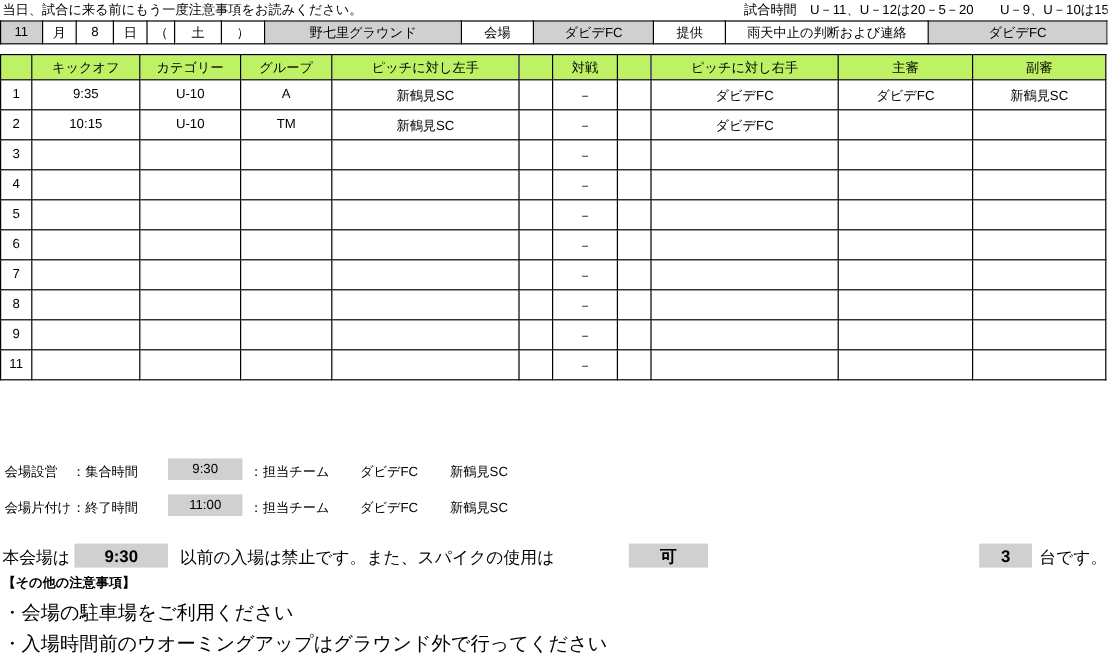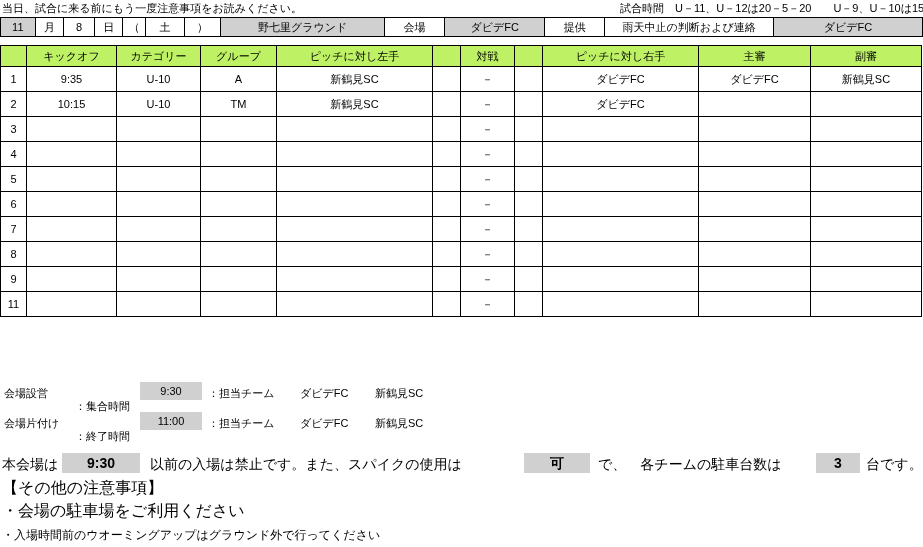--- a/index.html
+++ b/index.html
@@ -78,21 +78,21 @@
     position: absolute;
     left: 0; top: 378px;
     width: 923px;
     font-size: 11px;
   }
   .setup .row {
     position: relative;
     height: 30px;
   }
   .setup .lbl { position: absolute; left: 4px; top: 8px; }
-  .setup .sub { position: absolute; left: 75px; top: 8px; margin-top: 13px; }
+  .setup .sub { position: absolute; left: 60px; top: 8px; }
   .setup .timebox {
     position: absolute;
     left: 140px; top: 4px;
     width: 62px; height: 18px;
     background: #d0d0d0;
     text-align: center;
     line-height: 18px;
   }
   .setup .t1 { position: absolute; left: 208px; top: 8px; }
   .setup .t2 { position: absolute; left: 300px; top: 8px; }
@@ -120,31 +120,32 @@
   .notice .b1 { left: 62px; width: 78px; }
   .notice .n2 { left: 150px; }
   .notice .b2 { left: 524px; width: 66px; }
   .notice .n3 { left: 598px; }
   .notice .b3 { left: 816px; width: 44px; }
   .notice .n4 { left: 866px; text-align: right; }
 
   .other {
     position: absolute;
     left: 2px; top: 478px;
-    font-size: 16px;
+    font-size: 11px;
+    font-weight: bold;
   }
   .bullet1 {
     position: absolute;
     left: 2px; top: 501px;
     font-size: 16px;
   }
   .bullet2 {
     position: absolute;
     left: 2px; top: 527px;
-    font-size: 12px;
+    font-size: 16px;
   }
 </style>
 </head>
 <body>
 
 <div class="page">
 
   <div class="topline">
     <span class="left">当日、試合に来る前にもう一度注意事項をお読みください。</span>
     <span class="right">試合時間　U－11、U－12は20－5－20　　U－9、U－10は15－5－15</span>
@@ -358,21 +359,20 @@
       <span class="t2">ダビデFC</span>
       <span class="t3">新鶴見SC</span>
     </div>
   </div>
 
   <div class="notice">
     <span class="seg n1">本会場は</span>
     <span class="box b1">9:30</span>
     <span class="seg n2">以前の入場は禁止です。また、スパイクの使用は</span>
     <span class="box b2">可</span>
-    <span class="seg n3">で、　各チームの駐車台数は</span>
     <span class="box b3">3</span>
     <span class="seg n4">台です。</span>
   </div>
 
   <div class="other">【その他の注意事項】</div>
   <div class="bullet1">・会場の駐車場をご利用ください</div>
   <div class="bullet2">・入場時間前のウオーミングアップはグラウンド外で行ってください</div>
 
 </div>
 

